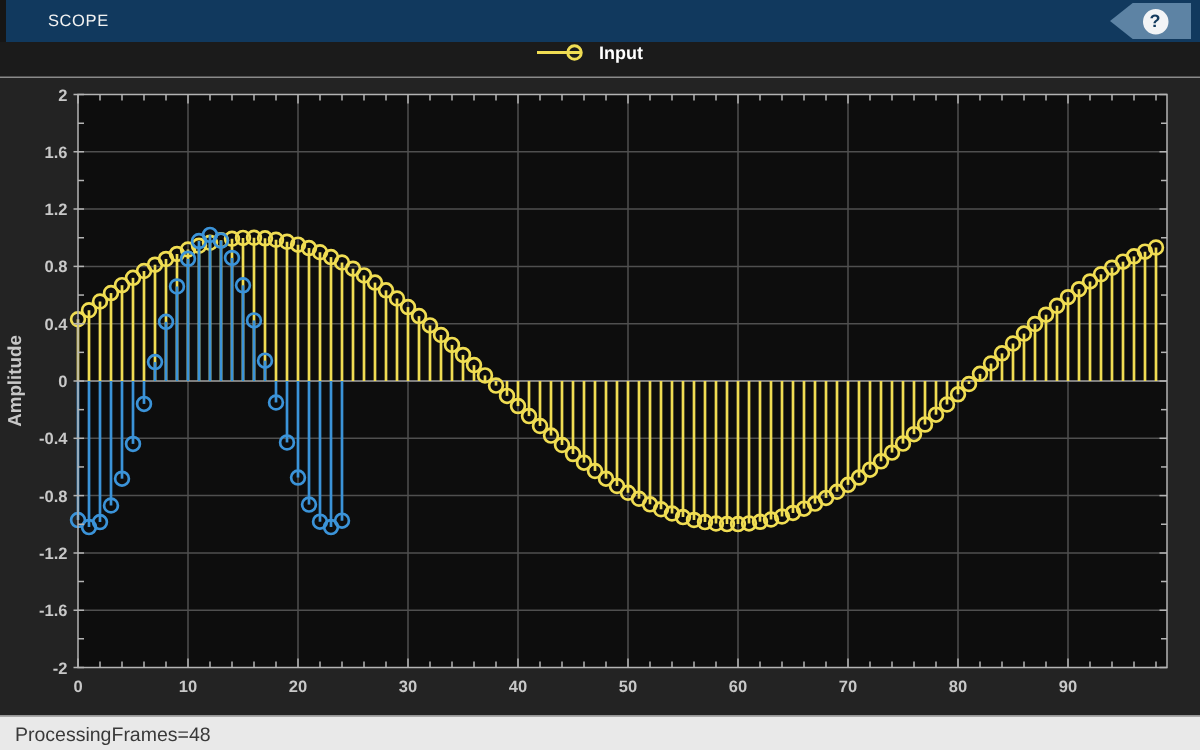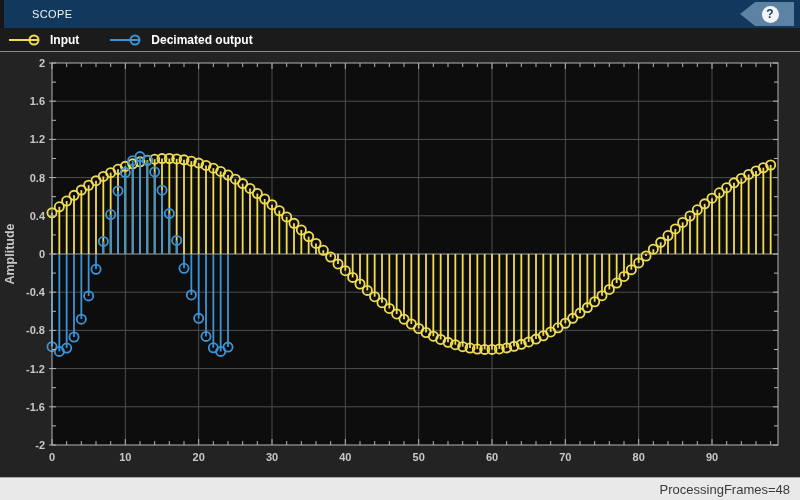--- a/index.html
+++ b/index.html
@@ -14,33 +14,33 @@
        color:#f2f2f2;font-size:11px;letter-spacing:.4px;cursor:default;background:transparent;border:none;}
   .help-tab{position:absolute;right:10px;top:2px;width:54px;height:24px;background:#5d83a4;border:none;
             clip-path:polygon(0 50%,28% 0,100% 0,100% 100%,28% 100%);
             display:flex;align-items:center;justify-content:center;cursor:default;}
   .help-circle{width:17px;height:17px;border-radius:50%;background:#f2f4f6;color:#123a5e;
                font-size:12px;font-weight:bold;display:flex;align-items:center;justify-content:center;
                margin-left:6px;}
 
   
   .legendbar{position:absolute;left:0;top:28px;width:800px;height:23px;background:#1b1b1b;
-             display:flex;align-items:center;border-bottom:1px solid #8a8a8a;}
+             display:flex;align-items:center;border-bottom:1px solid #8a8a8a;flex-direction:column;}
   .legend-item{display:flex;align-items:center;margin-left:6px;cursor:default;}
   .legend-item svg{display:block;}
   .legend-label{color:#ffffff;font-size:12px;font-weight:bold;margin-left:4px;margin-right:22px;}
 
   
   .figure{position:absolute;left:0;top:52px;width:800px;height:425px;background:#232323;}
   #chart{position:absolute;left:0;top:0;}
 
   
   .statusbar{position:absolute;left:0;top:477px;width:800px;height:23px;background:#e9e9e9;
              border-top:1px solid #a9a9a9;box-sizing:border-box;
-             display:flex;align-items:center;justify-content:flex-end;padding:0 10px;}
+             display:flex;align-items:center;justify-content:flex-start;padding:0 10px;}
   .status-text{color:#3a3a3a;font-size:13px;}
 </style>
 </head>
 <body>
 
 <div class="app">
 
   <div class="tabbar">
     <button class="tab">SCOPE</button>
     <button class="help-tab">
@@ -48,27 +48,20 @@
     </button>
   </div>
 
   <div class="legendbar">
     <div class="legend-item">
       <svg width="40" height="14">
         <line x1="3" y1="7" x2="32" y2="7" stroke="#f0dd53" stroke-width="2"></line>
         <circle cx="28" cy="7" r="4.5" fill="none" stroke="#f0dd53" stroke-width="2"></circle>
       </svg>
       <span class="legend-label">Input</span>
-    </div>
-    <div class="legend-item">
-      <svg width="40" height="14">
-        <line x1="3" y1="7" x2="32" y2="7" stroke="#3b93d8" stroke-width="2"></line>
-        <circle cx="28" cy="7" r="4.5" fill="none" stroke="#3b93d8" stroke-width="2"></circle>
-      </svg>
-      <span class="legend-label">Decimated output</span>
     </div>
   </div>
 
   <div class="figure">
     <svg id="chart" width="800" height="425">
         <rect x="52" y="11" width="726" height="382" fill="#0d0d0d"></rect>
         <g stroke="#4f4f4f" stroke-width="1">
           <line x1="125.33333333333333" y1="11" x2="125.33333333333333" y2="393"></line>
           <line x1="198.66666666666666" y1="11" x2="198.66666666666666" y2="393"></line>
           <line x1="272" y1="11" x2="272" y2="393"></line>

